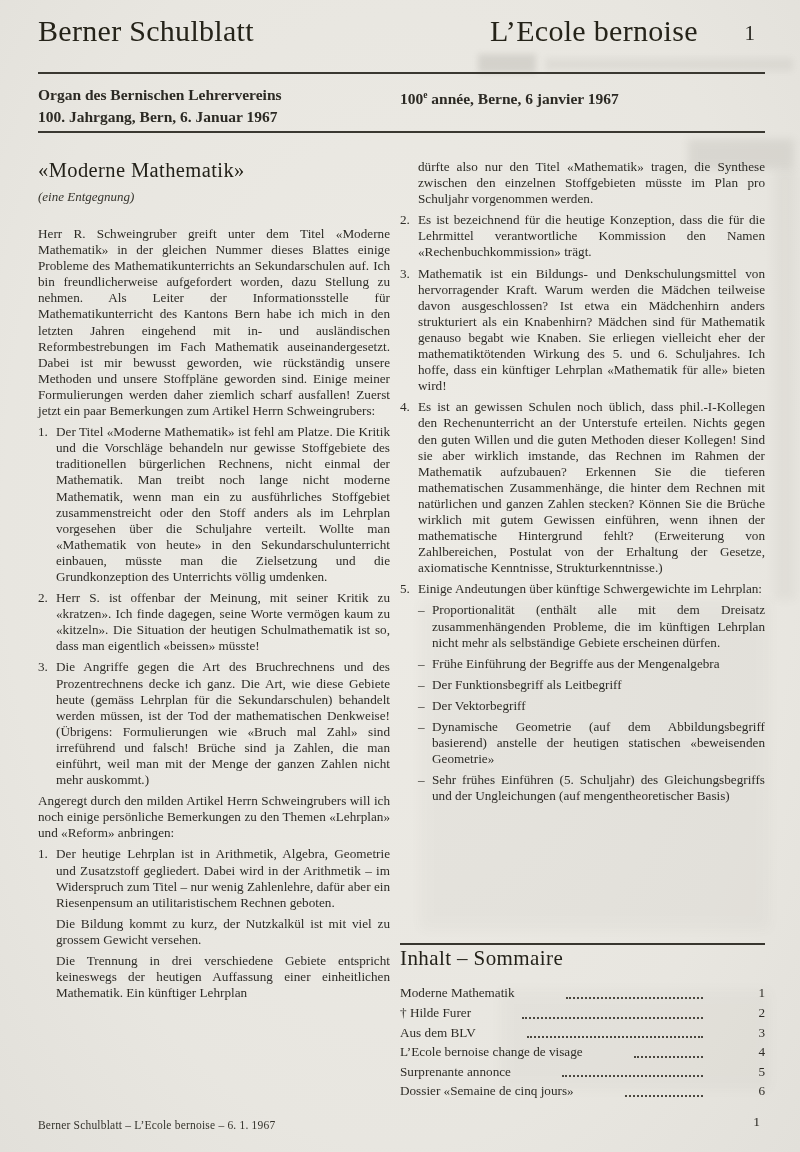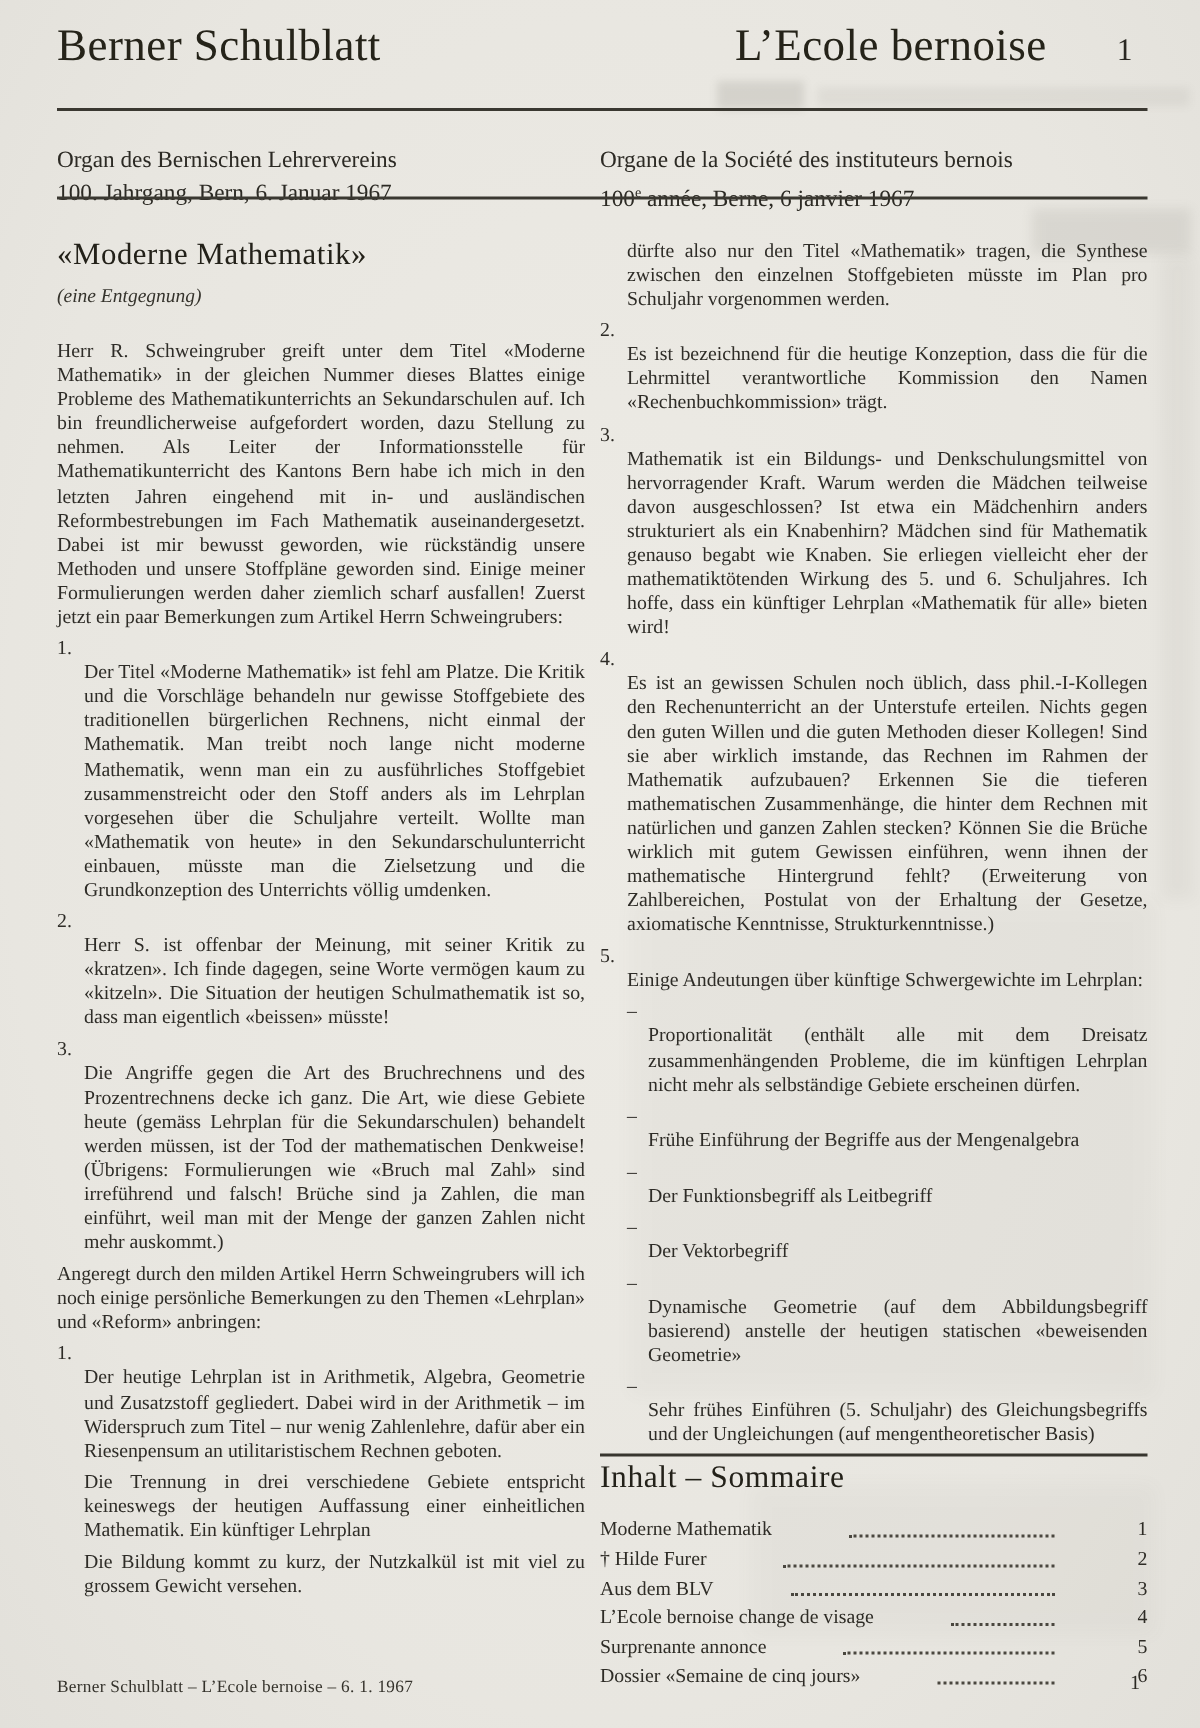--- a/index.html
+++ b/index.html
@@ -16,37 +16,37 @@
   .header { position:absolute; left:38px; top:14px; width:727px; height:56px; }
   .brand-left { font-size:30px; letter-spacing:.3px; color:#252319; }
   .brand-right { position:absolute; left:452px; top:0; font-size:30px; letter-spacing:.3px; color:#252319; }
   .page-num-top { position:absolute; right:10px; top:7px; font-size:21px; color:#2a2822; font-feature-settings:"onum"; }
 
   .rule { position:absolute; left:38px; width:727px; border-top:2px solid #3a3831; }
   .rule1 { top:72px; }
   .rule2 { top:131px; }
 
   
-  .masthead { position:absolute; left:38px; top:96px; width:727px; font-size:15.5px; line-height:22px; color:#2c2a24; }
+  .masthead { position:absolute; left:38px; top:84px; width:727px; font-size:15.5px; line-height:22px; color:#2c2a24;font-weight:bold; }
   .masthead-right { position:absolute; left:362px; top:0; width:365px; }
   sup.e { font-size:9.5px; vertical-align:6px; }
 
   
   .cols { position:absolute; left:38px; top:159px; width:727px; height:942px; display:flex; }
   .col-left  { width:352px; margin-right:10px; }
   .col-right { width:365px; display:flex; flex-direction:column; }
 
   .article-title { font-size:20.5px; font-weight:normal; letter-spacing:.4px; margin:0 0 7px; color:#232119; }
   .article-sub   { font-size:13px; font-style:italic; margin:0 0 21px; color:#35332c; }
 
   .para { font-size:13.2px; line-height:16.1px; text-align:justify; margin:0 0 5px;
           hyphens:auto; -webkit-hyphens:auto; }
   .num-item { display:flex; margin:0 0 5px; }
   .num  { flex:none; width:18px; font-size:13.2px; line-height:16.1px; font-feature-settings:"onum"; }
-  .itext{ flex:1; font-size:13.2px; line-height:16.1px; text-align:justify; hyphens:auto;margin-top:16px; -webkit-hyphens:auto; }
+  .itext{ flex:1; font-size:13.2px; line-height:16.1px; text-align:justify; hyphens:auto; -webkit-hyphens:auto; }
   .indent { padding-left:18px; }
   .bullet { display:flex; margin:0 0 5px; padding-left:18px; }
   .dash { flex:none; width:14px; font-size:13.2px; line-height:16.1px; }
 
   
   .toc { margin-top:auto; border-top:2px solid #38362f; padding-top:1px; }
   .toc-heading { font-size:21px; font-weight:normal; letter-spacing:.4px; margin:0 0 12px; color:#232119; }
   .toc-row { display:flex; align-items:baseline; font-size:13.2px; line-height:19.6px; color:#2e2c26;gap:45px; }
   .toc-title { flex:none; }
   .leader { flex:1; align-self:flex-end; margin:0 5px 4px 6px; border-bottom:2px dotted #4a473f; }
@@ -74,21 +74,20 @@
     <span class="page-num-top">1</span>
   </div>
   <div class="rule rule1"></div>
 
   <div class="masthead">
     <div>
       <div>Organ des Bernischen Lehrervereins</div>
       <div>100. Jahrgang, Bern, 6. Januar 1967</div>
     </div>
     <div class="masthead-right">
-      <div>Organe de la Société des instituteurs bernois</div>
       <div><span>100</span><sup class="e">e</sup><span> année, Berne, 6 janvier 1967</span></div>
     </div>
   </div>
   <div class="rule rule2"></div>
 
   <div class="cols">
 
     <div class="col-left">
       <h2 class="article-title">«Moderne Mathematik»</h2>
       <div class="article-sub">(eine Entgegnung)</div>
@@ -107,22 +106,22 @@
         <span class="num">3.</span>
         <span class="itext">Die Angriffe gegen die Art des Bruchrechnens und des Prozentrechnens decke ich ganz. Die Art, wie diese Gebiete heute (gemäss Lehrplan für die Sekundarschulen) behandelt werden müssen, ist der Tod der mathematischen Denkweise! (Übrigens: Formulierungen wie «Bruch mal Zahl» sind irreführend und falsch! Brüche sind ja Zahlen, die man einführt, weil man mit der Menge der ganzen Zahlen nicht mehr auskommt.)</span>
       </div>
 
       <p class="para">Angeregt durch den milden Artikel Herrn Schweingrubers will ich noch einige persönliche Bemerkungen zu den Themen «Lehrplan» und «Reform» anbringen:</p>
 
       <div class="num-item">
         <span class="num">1.</span>
         <span class="itext">Der heutige Lehrplan ist in Arithmetik, Algebra, Geometrie und Zusatzstoff gegliedert. Dabei wird in der Arithmetik – im Widerspruch zum Titel – nur wenig Zahlenlehre, dafür aber ein Riesenpensum an utilitaristischem Rechnen geboten.</span>
       </div>
+      <p class="para indent">Die Bildung kommt zu kurz, der Nutzkalkül ist mit viel zu grossem Gewicht versehen.</p>
       <p class="para indent">Die Trennung in drei verschiedene Gebiete entspricht keineswegs der heutigen Auffassung einer einheitlichen Mathematik. Ein künftiger Lehrplan</p>
-      <p class="para indent">Die Bildung kommt zu kurz, der Nutzkalkül ist mit viel zu grossem Gewicht versehen.</p>
     </div>
 
     <div class="col-right">
       <p class="para indent">dürfte also nur den Titel «Mathematik» tragen, die Synthese zwischen den einzelnen Stoffgebieten müsste im Plan pro Schuljahr vorgenommen werden.</p>
 
       <div class="num-item">
         <span class="num">2.</span>
         <span class="itext">Es ist bezeichnend für die heutige Konzeption, dass die für die Lehrmittel verantwortliche Kommission den Namen «Rechenbuchkommission» trägt.</span>
       </div>
       <div class="num-item">

